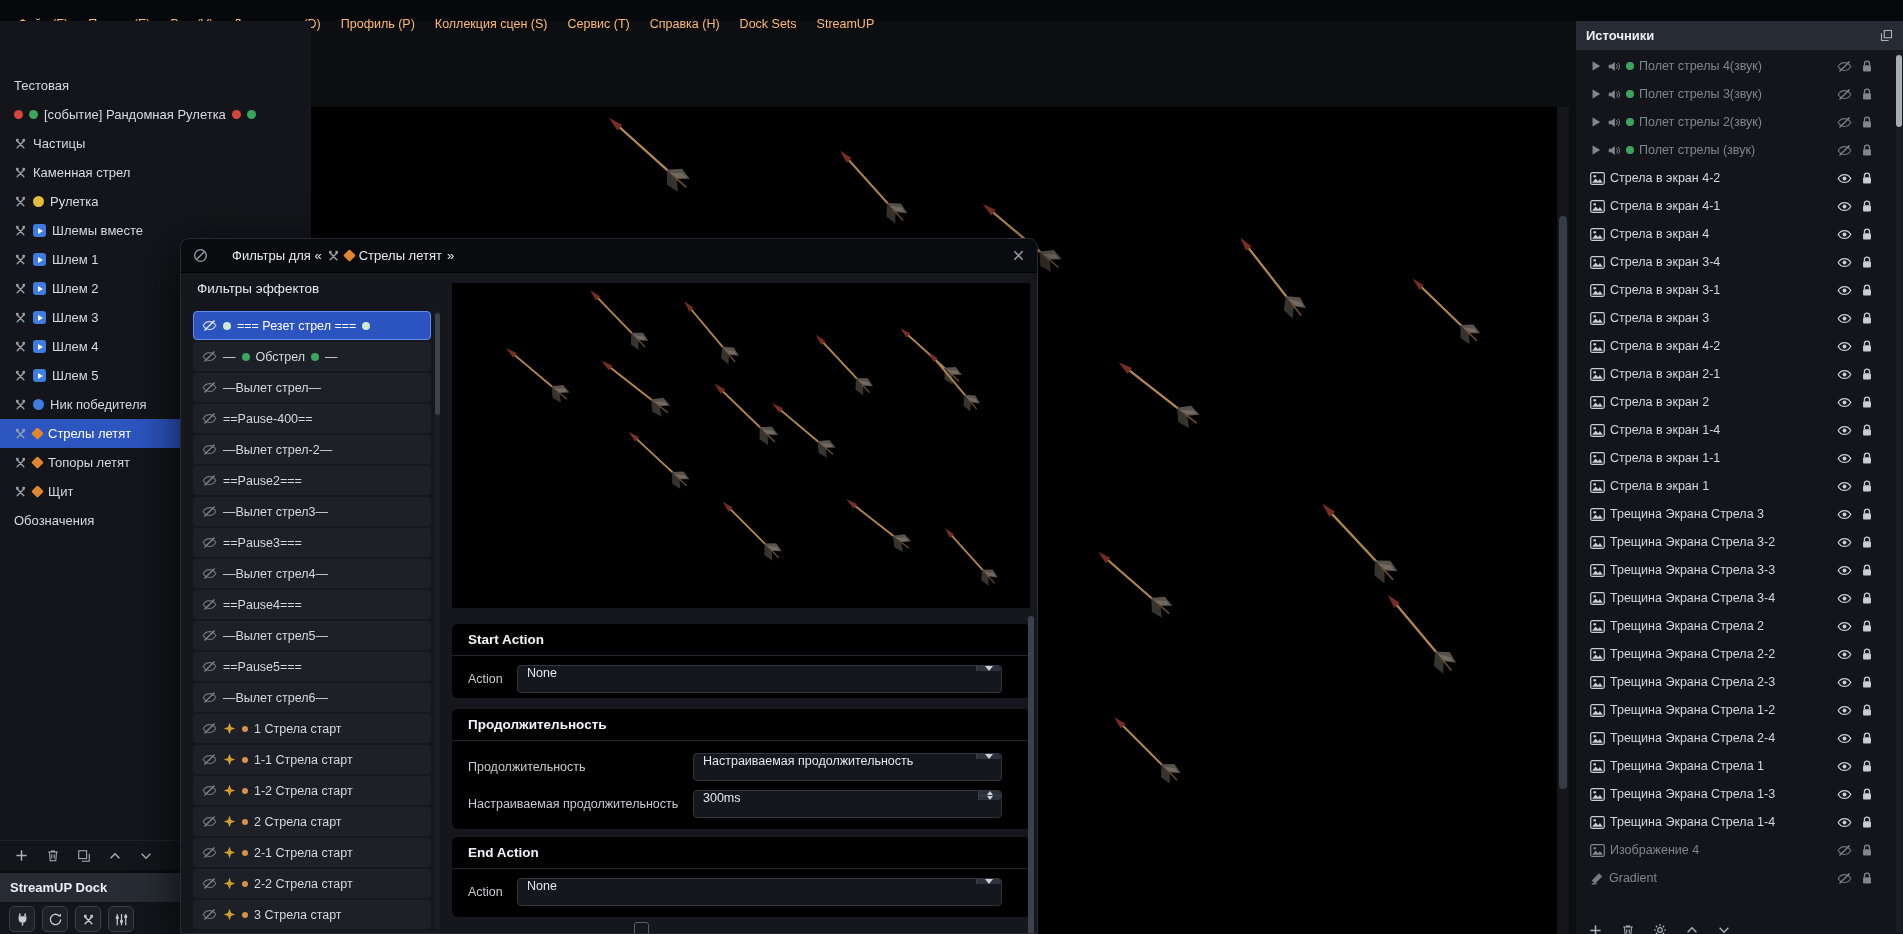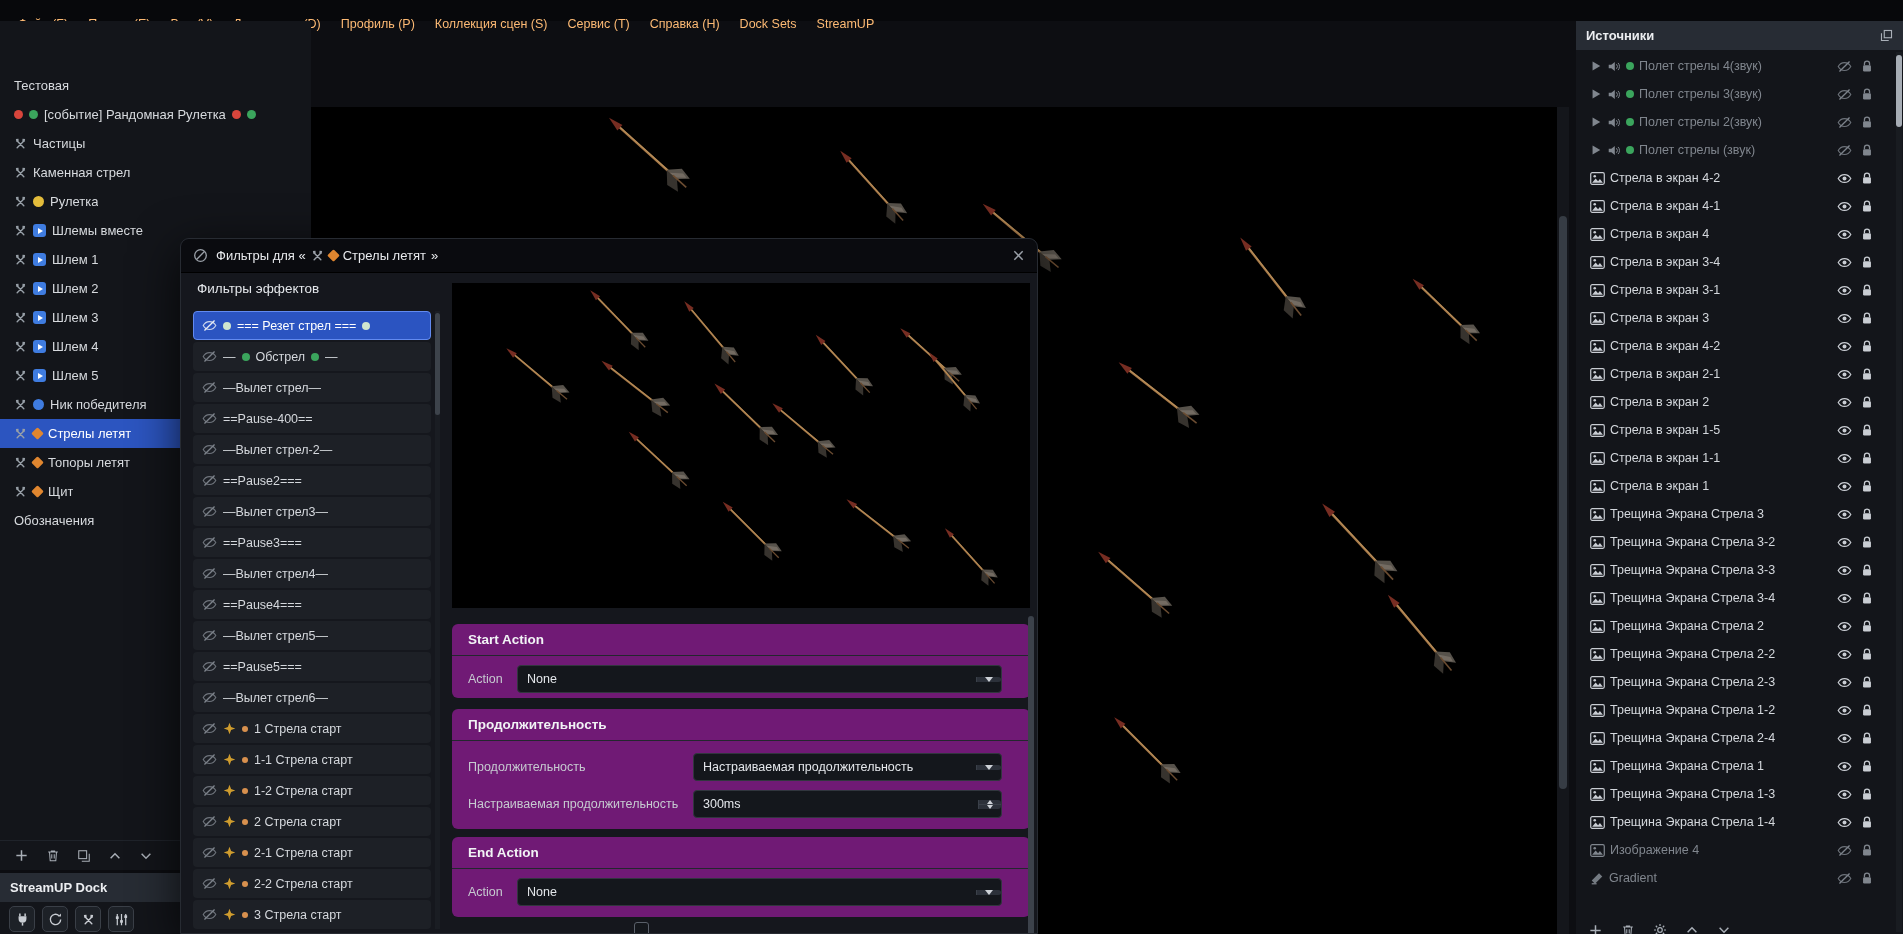--- a/index.html
+++ b/index.html
@@ -70,48 +70,48 @@
   #sources-scrollbar{position:absolute;top:31px;right:1px;width:6px;height:880px;background:#191c21;}
   #sources-scrollbar .sb-handle{left:0;width:6px;top:3px;height:72px;background:#a7adb5;}
   #sources-toolbar{position:absolute;top:901px;left:0;right:0;height:12px;display:flex;gap:18px;
                    padding:2px 12px;color:#a9afb7;overflow:hidden;}
 
   
   #dialog{position:absolute;left:180px;top:238px;width:858px;height:696px;background:#15171d;
           border:1px solid #272b32;border-radius:9px 9px 0 0;box-shadow:0 12px 48px rgba(0,0,0,.75);
           overflow:hidden;z-index:10;box-sizing:border-box;}
   #dialog-titlebar{position:absolute;top:0;left:0;right:0;height:34px;background:#0a0b0f;
-                   display:flex;align-items:center;gap:8px;padding:16px 12px;border-bottom:1px solid #000;
+                   display:flex;align-items:center;gap:24px;padding:16px 12px;border-bottom:1px solid #000;
                    box-sizing:border-box;border-radius:8px 8px 0 0;}
   #dialog-titlebar .icon{color:#9aa0a8;}
   .dlg-title{display:flex;align-items:center;gap:5px;font-size:13px;color:#e8eaed;}
   .dlg-close{margin-left:auto;color:#c6cacf;display:flex;}
   #dialog-body{position:absolute;top:35px;left:0;right:0;bottom:0;background:#15171d;}
 
   #filters-label{position:absolute;top:7px;left:16px;font-size:13.5px;color:#e3e6ea;}
   #filter-list{position:absolute;top:37px;left:12px;width:238px;bottom:0;overflow:hidden;}
   .filter-row{height:29px;margin-bottom:2px;background:#1d2026;border:1px solid transparent;
               border-radius:4px;display:flex;align-items:center;gap:6px;padding:0 8px;
               font-size:12.5px;color:#d5d8dd;box-sizing:border-box;}
   .filter-row.selected{background:#2b54c1;border-color:#628af0;color:#fff;}
   .filter-row.selected .dimicon{color:#e9edf4 !important;}
   #filter-scrollbar{position:absolute;top:37px;left:254px;width:5px;bottom:4px;background:#1a1d23;}
   #filter-scrollbar .sb-handle{left:0;width:5px;top:2px;height:102px;background:#3d434b;}
 
   #dlg-preview{position:absolute;left:271px;top:9px;width:578px;height:325px;background:#000;overflow:hidden;}
 
-  .section{position:absolute;left:271px;width:578px;background:#701a75;border-radius:6px;box-sizing:border-box;}
+  .section{position:absolute;left:271px;width:578px;background:#000000;border-radius:6px;box-sizing:border-box;}
   #sec-start{top:350px;height:74px;}
   #sec-duration{top:435px;height:120px;}
   #sec-end{top:563px;height:80px;}
   .sec-heading{position:absolute;top:8px;left:16px;font-size:13.5px;font-weight:700;color:#f1f3f5;}
   .sec-hr{position:absolute;top:31px;left:0;right:0;height:1px;background:#23272e;}
   .form-label{position:absolute;font-size:12.5px;color:#c6cad0;line-height:28px;white-space:nowrap;}
   .combo,.spin{position:absolute;height:28px;background:#14171c;border:1px solid #31363e;border-radius:4px;
-               box-sizing:border-box;display:flex;align-items:center;}
+               box-sizing:border-box;display:flex;align-items:flex-start;}
   .combo-value{padding-left:9px;font-size:12.5px;color:#e4e7eb;flex:1;white-space:nowrap;overflow:hidden;
                display:flex;align-items:center;}
   .combo-btn{width:24px;background:#2c313a;border-left:1px solid #3a4049;border-radius:0 3px 3px 0;
              display:flex;align-items:center;justify-content:center;}
   .tri-down{width:0;height:0;border-left:4px solid transparent;border-right:4px solid transparent;
             border-top:5px solid #ced2d8;}
   .tri-up{width:0;height:0;border-left:3.5px solid transparent;border-right:3.5px solid transparent;
           border-bottom:4px solid #ced2d8;}
   .tri-down.sm{border-left-width:3.5px;border-right-width:3.5px;border-top-width:4px;}
   .spin-btns{width:22px;display:flex;flex-direction:column;border-left:1px solid #3a4049;}
@@ -759,21 +759,21 @@
           </span>
         </div>
         <div class="src-row">
           <span class="icon ">
             <svg width="15" height="13" viewBox="0 0 16 14">
               <rect x="0.7" y="0.7" width="14.6" height="12.6" rx="1.6" fill="none" stroke="currentColor" stroke-width="1.3"></rect>
               <circle cx="5" cy="4.6" r="1.4" fill="currentColor"></circle>
               <path d="M2.2 11.6 6 7l2.6 3 2-2.4 3.2 4Z" fill="currentColor"></path>
             </svg>
           </span>
-          <span class="src-label">Стрела в экран 1-5</span>
+          <span class="src-label">Стрела в экран 1-4</span>
           <span class="src-right">
             <span class="icon ">
               <svg width="15" height="15" viewBox="0 0 16 16">
                 <path d="M1.3 8C2.4 5.9 5 3.8 8 3.8S13.6 5.9 14.7 8C13.6 10.1 11 12.2 8 12.2S2.4 10.1 1.3 8Z" fill="none" stroke="currentColor" stroke-width="1.3"></path>
                 <circle cx="8" cy="8" r="2.1" fill="currentColor"></circle>
               </svg>
             </span>
             <span class="icon ">
               <svg width="12" height="13" viewBox="0 0 14 15">
                 <path d="M4 6V4.2a3 3 0 0 1 6 0V6" fill="none" stroke="currentColor" stroke-width="1.5"></path>

